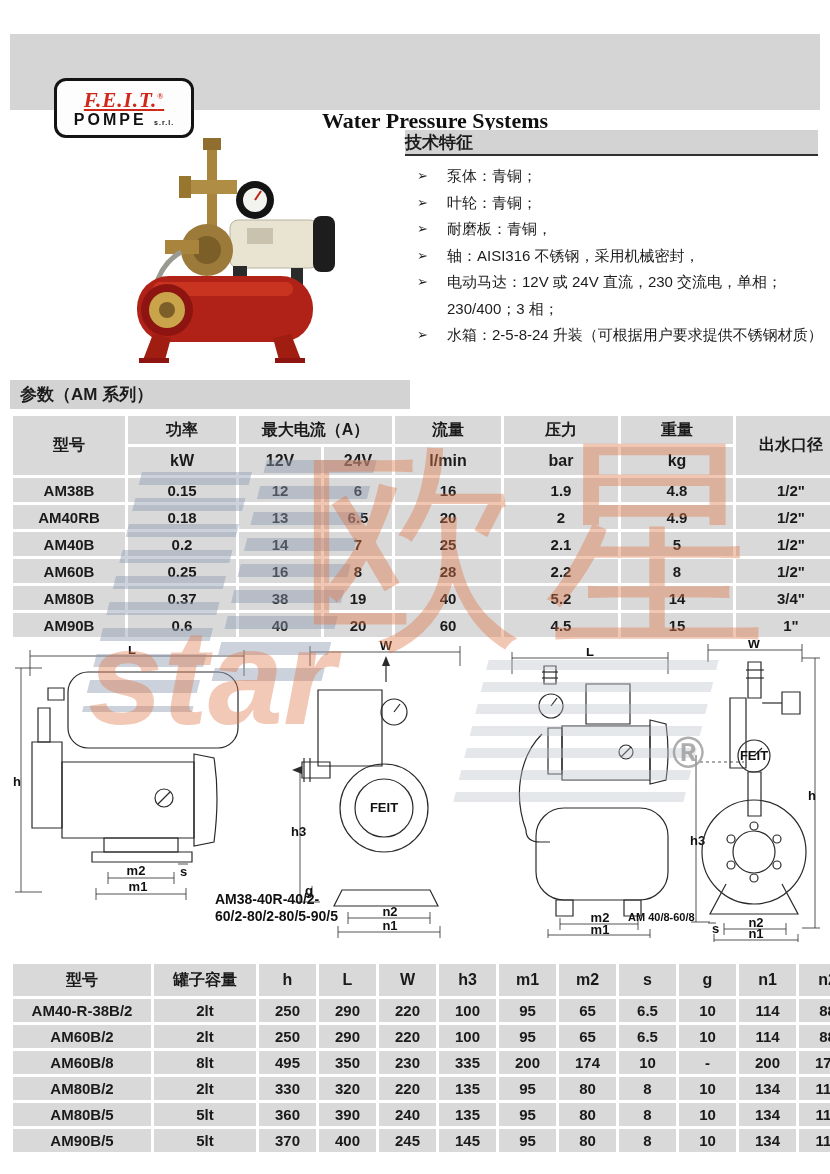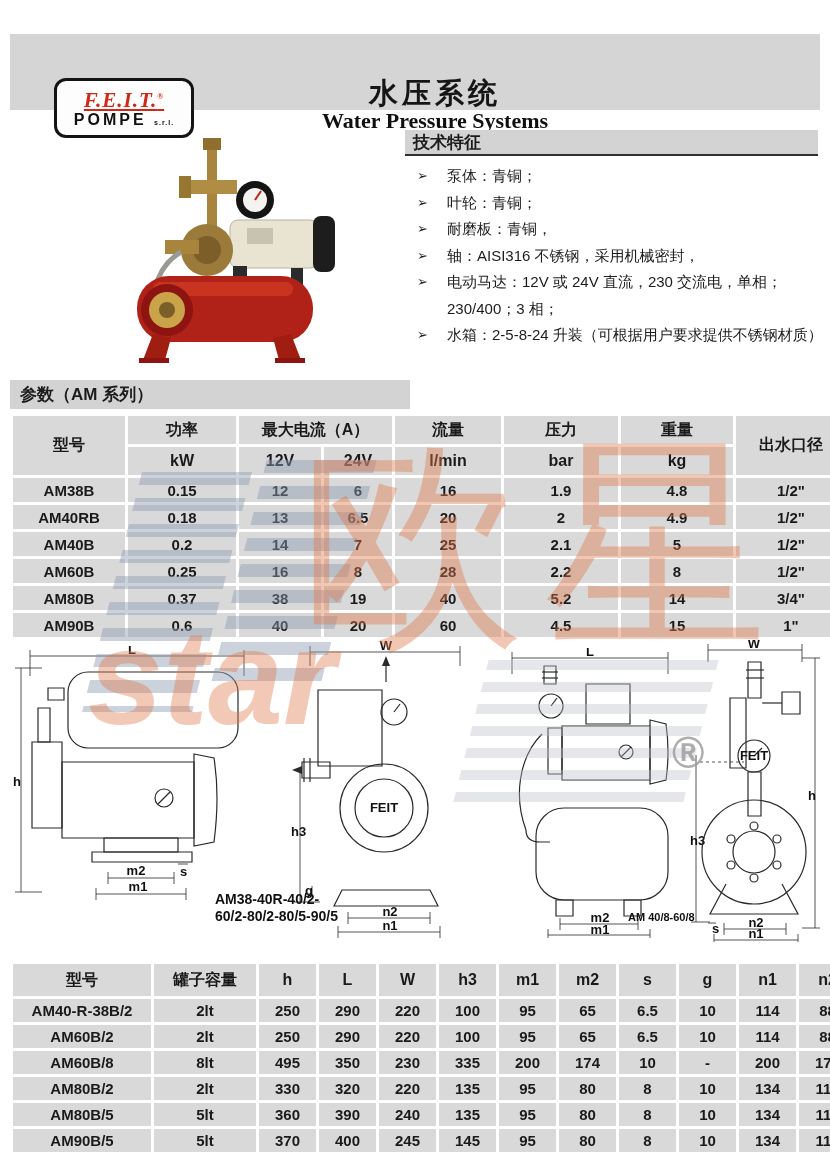--- a/index.html
+++ b/index.html
@@ -14,21 +14,21 @@
   .logo-brand{font-family:"Liberation Serif",serif;font-weight:bold;font-style:italic;font-size:21px;
               color:#d02818;letter-spacing:1px;text-decoration:underline;line-height:22px;}
   .logo-reg{font-size:8px;color:#d02818;vertical-align:super;text-decoration:none;}
   .logo-sub{font-weight:bold;font-size:16px;letter-spacing:3px;color:#111;line-height:17px;}
   .logo-srl{font-size:7px;font-weight:bold;letter-spacing:1px;color:#111;}
   .title-cn{left:120px;top:40px;width:610px;text-align:center;font-size:29px;font-weight:bold;color:#151515;letter-spacing:4px;}
   .title-en{left:120px;top:74px;width:610px;text-align:center;font-family:"Liberation Serif",serif;font-size:22px;font-weight:bold;color:#101010;}
 
   
   .feat-head{left:405px;top:130px;width:413px;height:26px;background:#d3d3d3;border-bottom:2px solid #303030;
-             font-size:17px;font-weight:bold;line-height:26px;padding-left:8px;box-sizing:border-box;}
+             font-size:17px;font-weight:bold;line-height:26px;box-sizing:border-box;}
   .feat-list{left:405px;top:163px;width:424px;font-size:15px;}
   .feat-item{display:flex;line-height:26.5px;}
   .feat-marker{width:30px;padding-left:12px;flex:none;font-size:13px;color:#222;}
   .feat-text{flex:1;}
 
   
   .sec-band{left:10px;top:380px;width:400px;height:29px;background:#d3d3d3;font-size:17px;font-weight:bold;
             line-height:29px;padding-left:10px;box-sizing:border-box;}
 
   
@@ -62,21 +62,20 @@
 </head>
 <body>
 
 <div class="page">
 
   <div class="abs band" style="left:10px;top:34px;width:810px;height:76px;">
     <div class="abs logo-box">
       <div class="logo-brand"><span>F.E.I.T.</span><sup class="logo-reg">®</sup></div>
       <div class="logo-sub"><span>POMPE</span> <span class="logo-srl">s.r.l.</span></div>
     </div>
-    <div class="abs title-cn">水压系统</div>
     <div class="abs title-en">Water Pressure Systems</div>
   </div>
 
   <div class="abs" style="left:95px;top:128px;width:265px;height:235px;">
     <svg width="265" height="235" viewBox="0 0 265 235">
 
       <rect x="112" y="18" width="10" height="95" fill="#a8843c"></rect>
       <rect x="108" y="10" width="18" height="12" fill="#8f6e30"></rect>
       <rect x="92" y="52" width="50" height="14" fill="#b08d44"></rect>
       <rect x="84" y="48" width="12" height="22" fill="#97762f"></rect>

